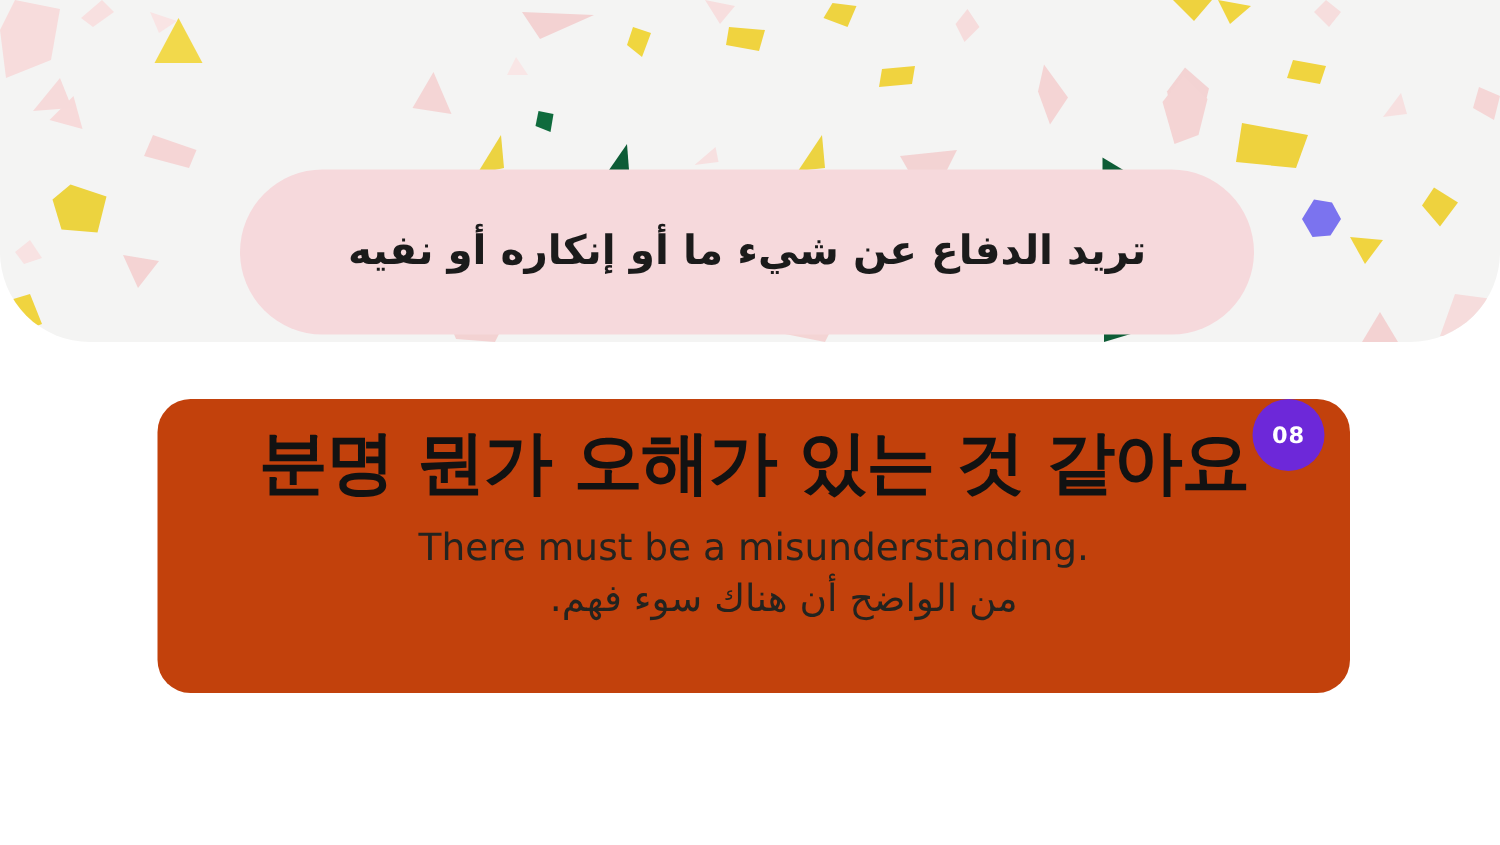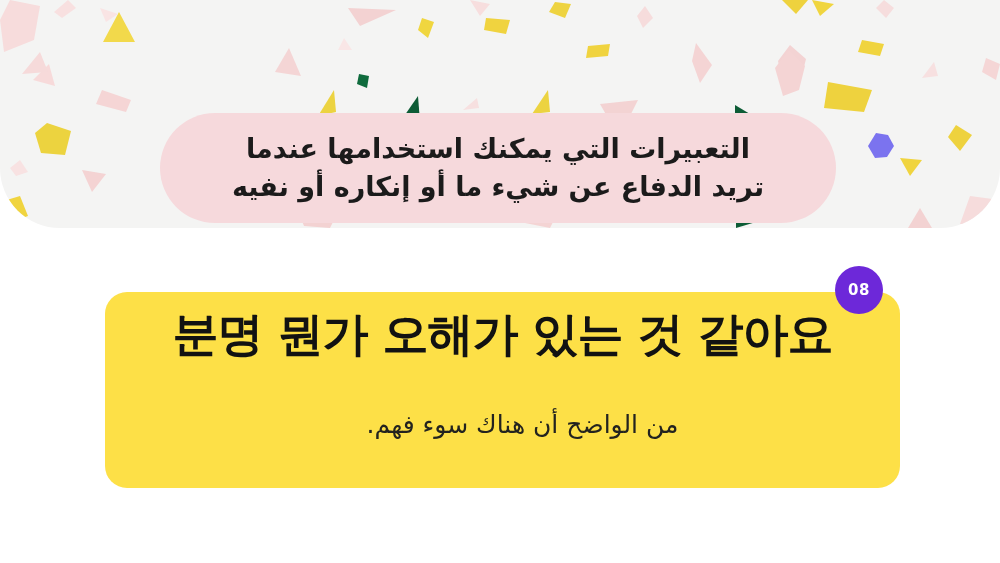--- a/index.html
+++ b/index.html
@@ -46,23 +46,23 @@
     font-size:27px;
     font-weight:700;
     line-height:1.40;
     white-space:nowrap;
     letter-spacing:0px;
   }
 
   
   #main-card{
     position:absolute;
-    left:105px; top:292px;
+    left:105px; top:266px;
     width:795px; height:196px;
-    background:#fde047;
+    background:#c2410c;
     border-radius:22px;
     z-index:3;
   }
   #korean-line{
     position:absolute;
     left:0; top:16px;
     width:795px;
     text-align:center;
     font-size:46px;
     font-weight:700;
@@ -251,22 +251,22 @@
       <g transform="translate(232,118)">
         <polygon points="10,0 22,18 0,22" fill="#f5d6d6"></polygon>
       </g>
       <g transform="translate(470,0)">
         <polygon points="0,0 20,4 10,16" fill="#f7dede"></polygon>
       </g>
     </svg>
 </div>
 
 <div id="header-card">
-  <div class="header-line">التعبيرات التي يمكنك استخدامها عندما</div>
   <div class="header-line">تريد الدفاع عن شيء ما أو إنكاره أو نفيه</div>
 </div>
 
 <div id="main-card">
   <div id="korean-line">분명 뭔가 오해가 있는 것 같아요</div>
+  <div id="english-line">There must be a misunderstanding.</div>
   <div id="arabic-line">من الواضح أن هناك سوء فهم.</div>
 </div>
 
 <div id="number-badge">08</div>
 
 </body></html>

